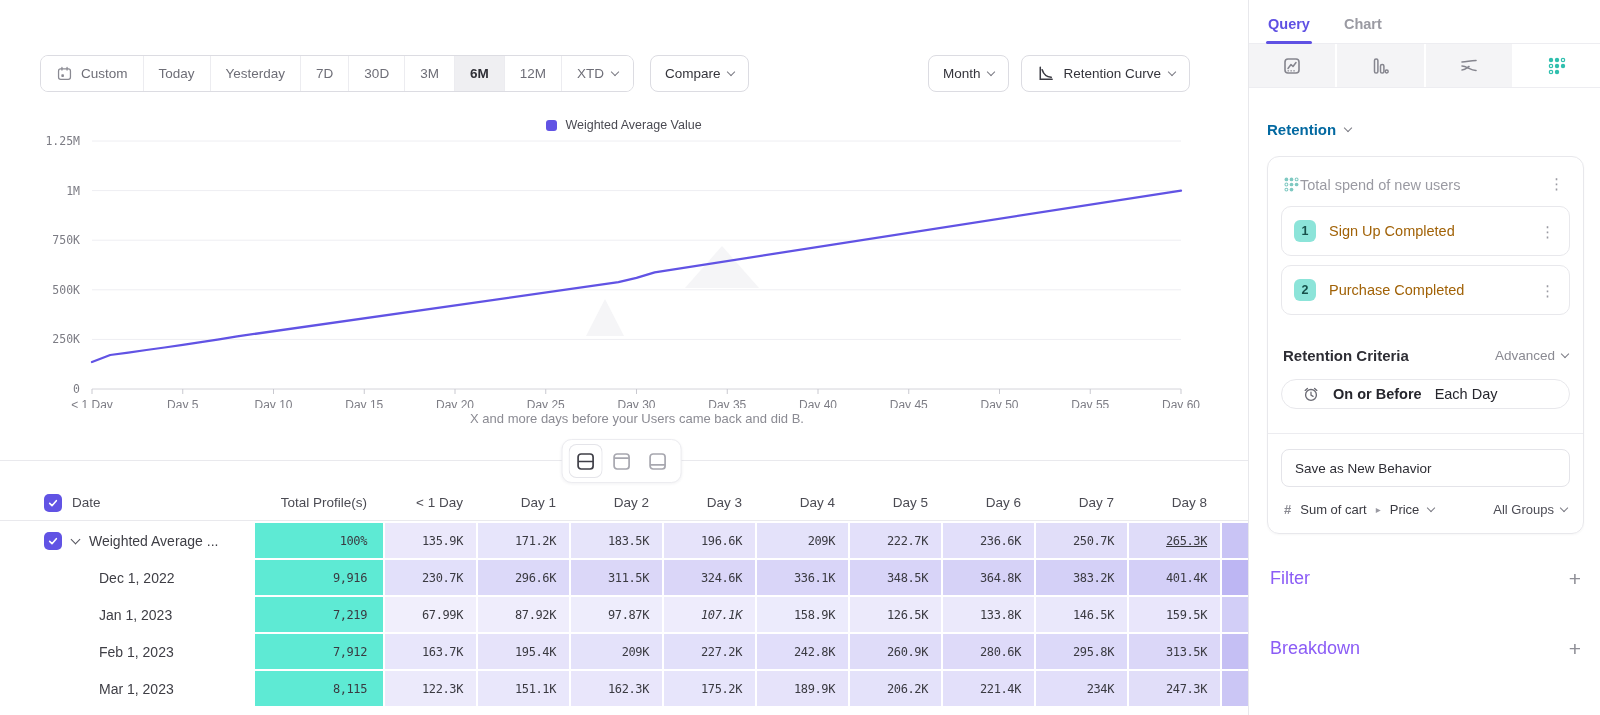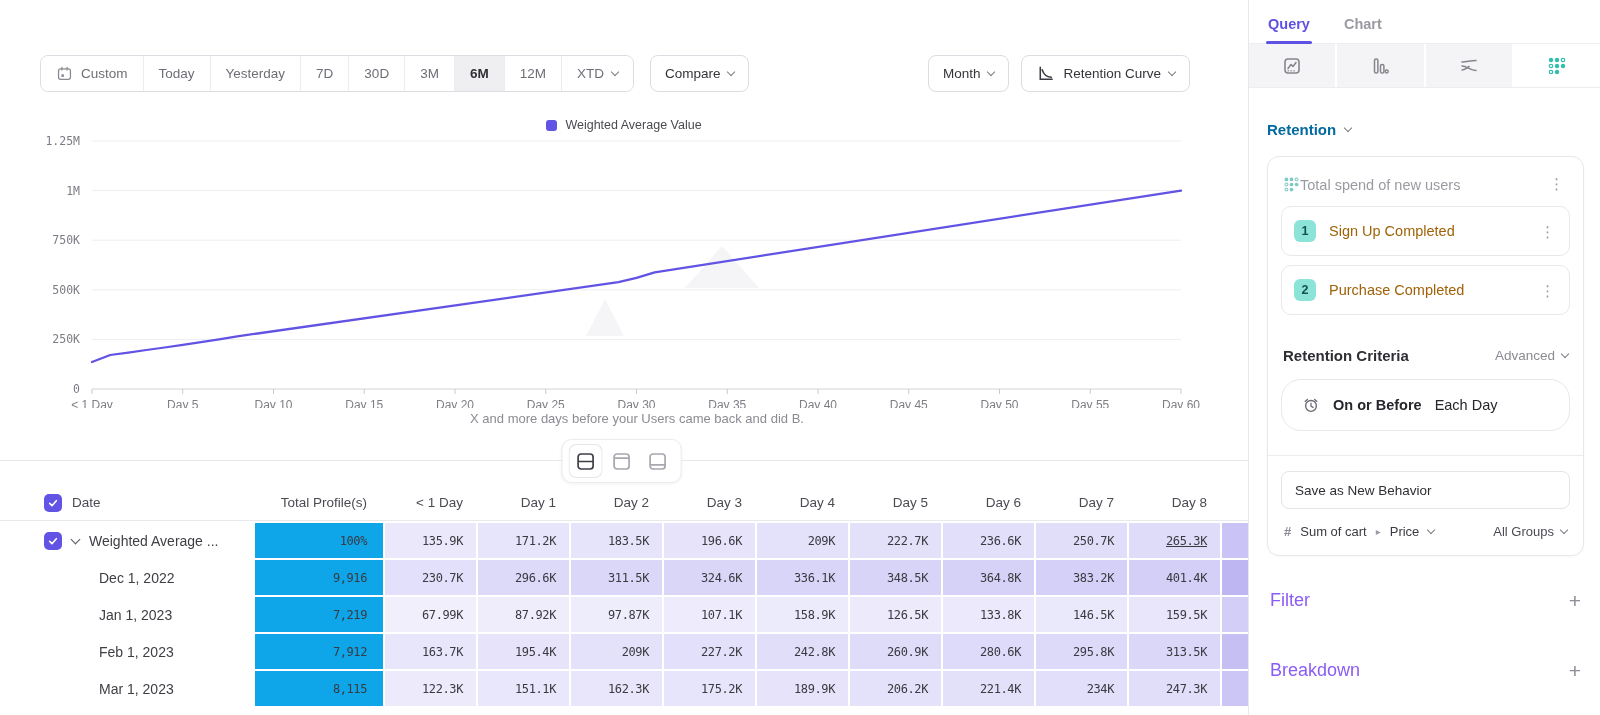--- a/index.html
+++ b/index.html
@@ -48,21 +48,21 @@
   .trow { display:flex; align-items:stretch; height:35px; margin-top:2px; }
   .trow.thead { height:36px; margin-top:0; border-bottom:1px solid #e9e9ed; }
   .cell { display:flex; align-items:center; }
   .c-date { width:255px; padding-left:44px; gap:10px; }
   .c-date.child { padding-left:99px; }
   .c-total { width:128px; justify-content:flex-end; padding-right:16px; margin-right:2px; }
   .c-day { width:91px; justify-content:flex-end; padding-right:13px; margin-right:2px; }
   .c-sliver { flex:1; }
   .thead .cell { font-size:13.5px; color:#4b4b53; font-weight:500; background:#fff !important; }
   .num { font-family:"DejaVu Sans Mono", monospace; font-size:12px; color:#3a3a41; letter-spacing:-0.4px; }
-  .tbody .c-total { background:#0ea5e9; }
+  .tbody .c-total { background:#5eead4; }
   .date-label { font-size:14px; color:#3e3e45; white-space:nowrap; }
   .checkbox { width:18px; height:18px; border-radius:5px; display:flex; align-items:center; justify-content:center; flex:none; cursor:pointer; }
   .row-chev { display:inline-block; width:7px; height:7px; border-right:1.7px solid #55555e; border-bottom:1.7px solid #55555e; transform:rotate(45deg); margin-top:-3px; flex:none; cursor:pointer; }
 
   
   .sb-tabs { display:flex; gap:30px; padding:10px 0 0 17px; height:44px; border-bottom:1px solid #ededf1; }
   .sb-tab { position:relative; font-size:14.5px; font-weight:bold; color:#9a9aa2; padding:6px 2px 10px; cursor:pointer; }
   .sb-tab.active { color:#5f51e3; }
   .sb-tab.active::after { content:''; position:absolute; left:0; right:0; bottom:-1px; height:3px; border-radius:2px; background:#5f51e3; }
   .view-row { display:flex; height:44px; border-bottom:1px solid #ededf1; }
@@ -79,21 +79,21 @@
   .kebab { font-size:15px; color:#9a9aa2; line-height:1; cursor:pointer; padding:2px 4px; }
   .step { display:flex; align-items:center; gap:13px; border:1px solid #e8e8ec; border-radius:10px;
     height:50px; padding:0 10px 0 12px; margin-top:9px; cursor:pointer; }
   .step-badge { width:22px; height:22px; border-radius:6px; display:flex; align-items:center; justify-content:center;
     font-size:12.5px; font-weight:bold; color:#17514b; flex:none; }
   .step-label { flex:1; font-size:14.5px; font-weight:500; color:#a16207; }
   .criteria-row { display:flex; align-items:center; margin-top:32px; padding:0 2px; }
   .criteria-label { flex:1; font-size:15px; font-weight:bold; color:#2e2e35; }
   .advanced { display:flex; align-items:center; gap:7px; font-size:13.5px; color:#8a8a92; cursor:pointer; }
   .timing { display:flex; align-items:center; gap:13px; border:1px solid #e8e8ec; border-radius:20px;
-    height:52px; padding:0 20px; margin-top:15px; cursor:pointer; }
+    height:30px; padding:0 20px; margin-top:15px; cursor:pointer; }
   .timing-bold { font-size:14.5px; font-weight:bold; color:#26262d; }
   .timing-rest { font-size:14.5px; color:#26262d; }
   .card-divider { height:1px; background:#ececf0; margin:24px -13px 0; }
   .save-btn { display:block; width:100%; text-align:left; border:1px solid #e4e4e9; border-radius:8px;
     background:#fff; height:38px; padding:0 13px; margin-top:15px; font-size:13.5px; font-weight:500;
     color:#2e2e35; font-family:inherit; cursor:pointer; }
   .measure-row { display:flex; align-items:center; gap:9px; margin-top:15px; padding:0 3px 2px; font-size:13px; color:#3a3a41; }
   .hash { color:#8a8a92; font-weight:bold; font-size:13px; }
   .caret-right { color:#9a9aa2; font-size:10px; }
   .measure-row .spacer { flex:1; }
@@ -302,21 +302,21 @@
             <div class="cell c-sliver" style="background: rgba(97, 81, 226, 0.42);"></div>
           </div>
           <div class="trow">
             <div class="cell c-date child">
               <span class="date-label">Jan 1, 2023</span>
             </div>
             <div class="cell c-total num">7,219</div>
             <div class="cell c-day num" style="background: rgba(97, 81, 226, 0.09);">67.99K</div>
             <div class="cell c-day num" style="background: rgba(97, 81, 226, 0.1);">87.92K</div>
             <div class="cell c-day num" style="background: rgba(97, 81, 226, 0.106);">97.87K</div>
-            <div class="cell c-day num" style="background: rgba(97, 81, 226, 0.11);">107.1K</div>
+            <div class="cell c-day num" style="background: rgba(97, 81, 226, 0.11); font-style: italic;">107.1K</div>
             <div class="cell c-day num" style="background: rgba(97, 81, 226, 0.118);">158.9K</div>
             <div class="cell c-day num" style="background: rgba(97, 81, 226, 0.12);">126.5K</div>
             <div class="cell c-day num" style="background: rgba(97, 81, 226, 0.125);">133.8K</div>
             <div class="cell c-day num" style="background: rgba(97, 81, 226, 0.133);">146.5K</div>
             <div class="cell c-day num" style="background: rgba(97, 81, 226, 0.14);">159.5K</div>
             <div class="cell c-sliver" style="background: rgba(97, 81, 226, 0.282);"></div>
           </div>
           <div class="trow">
             <div class="cell c-date child">
               <span class="date-label">Feb 1, 2023</span>

